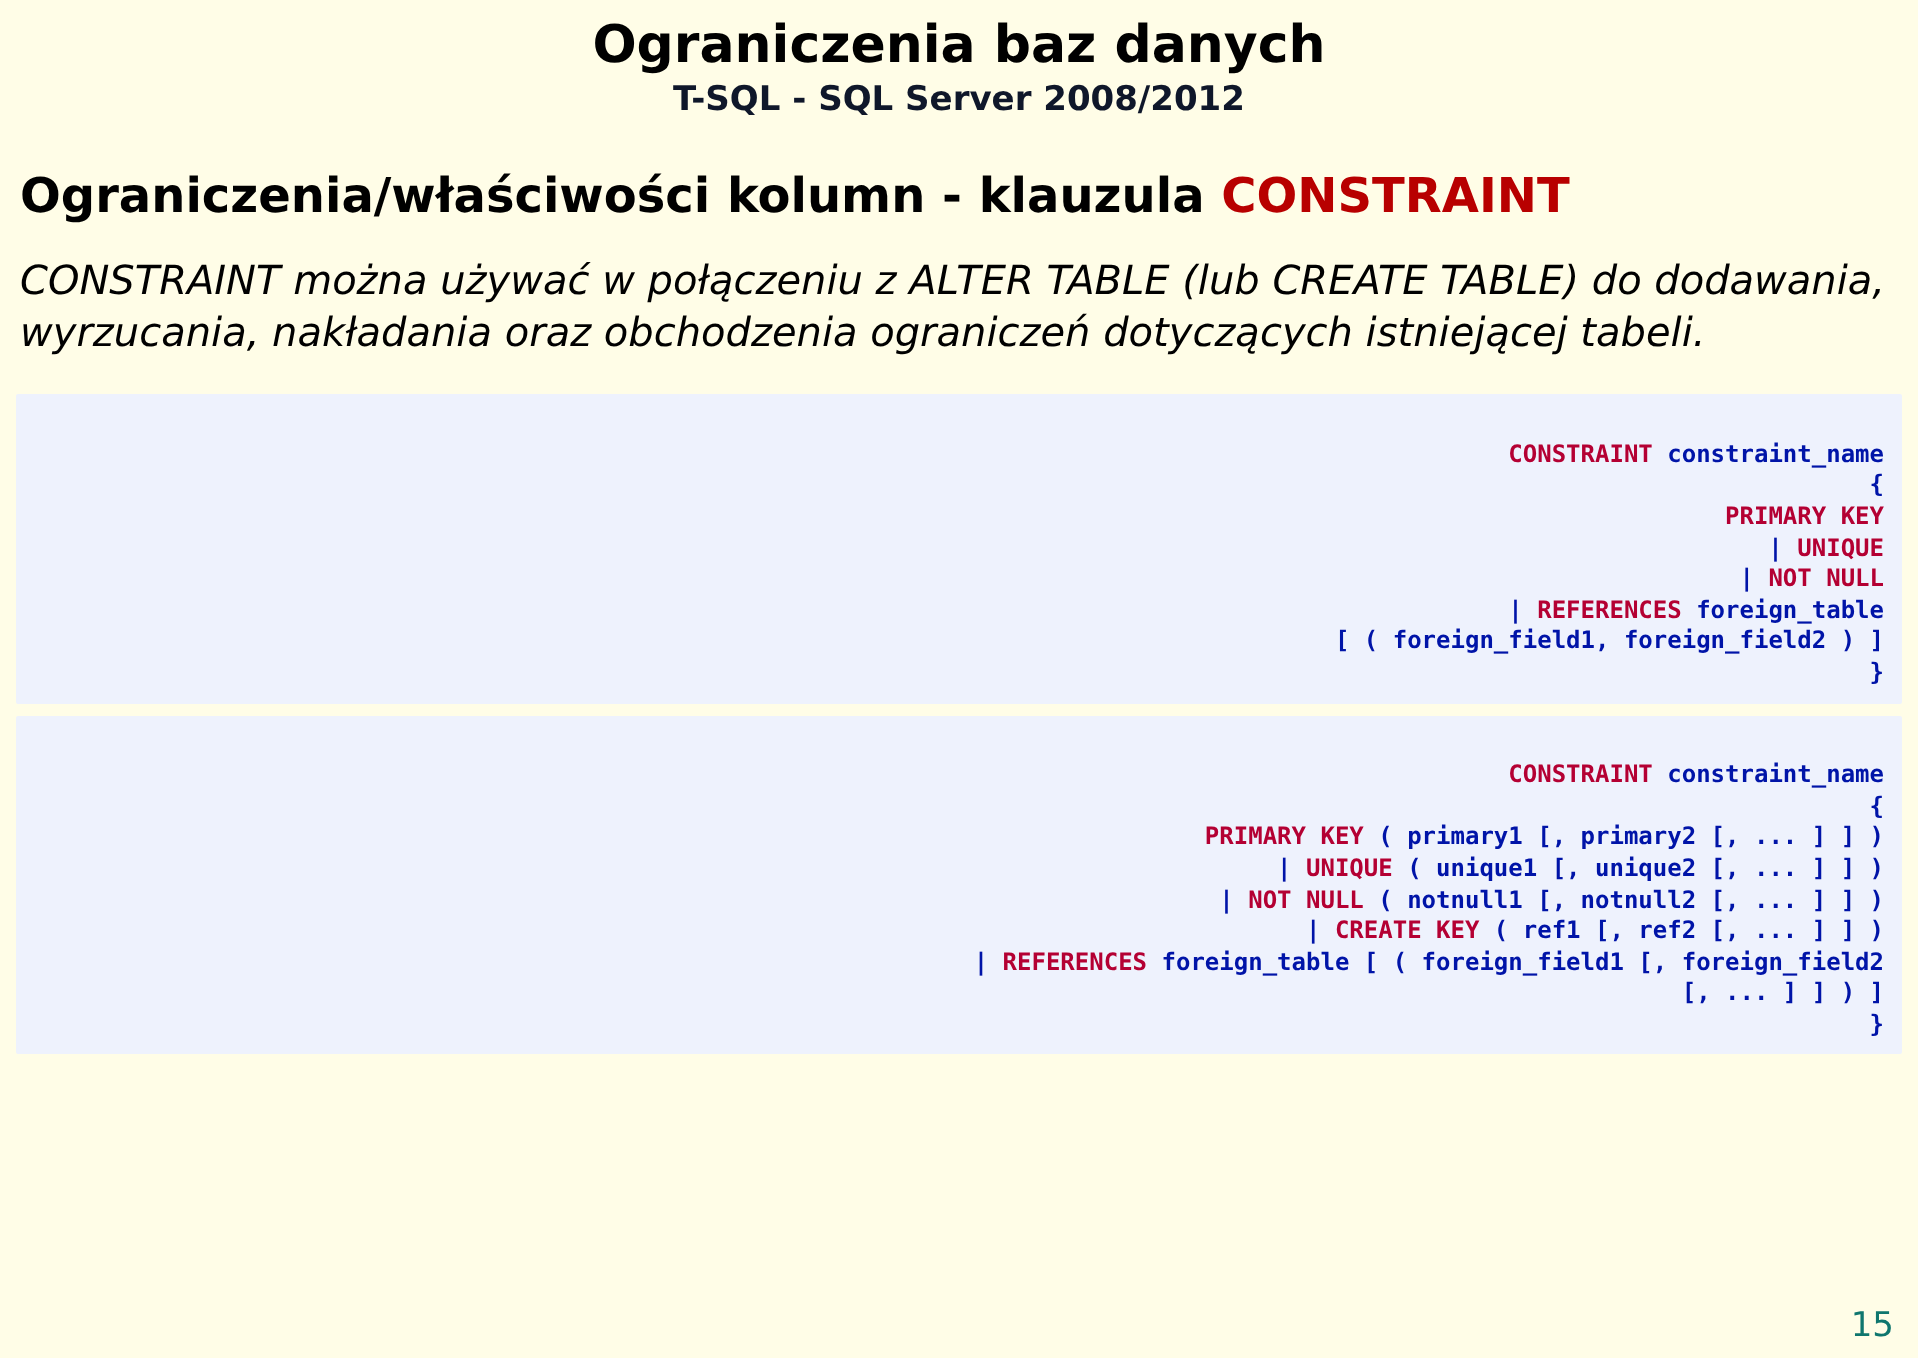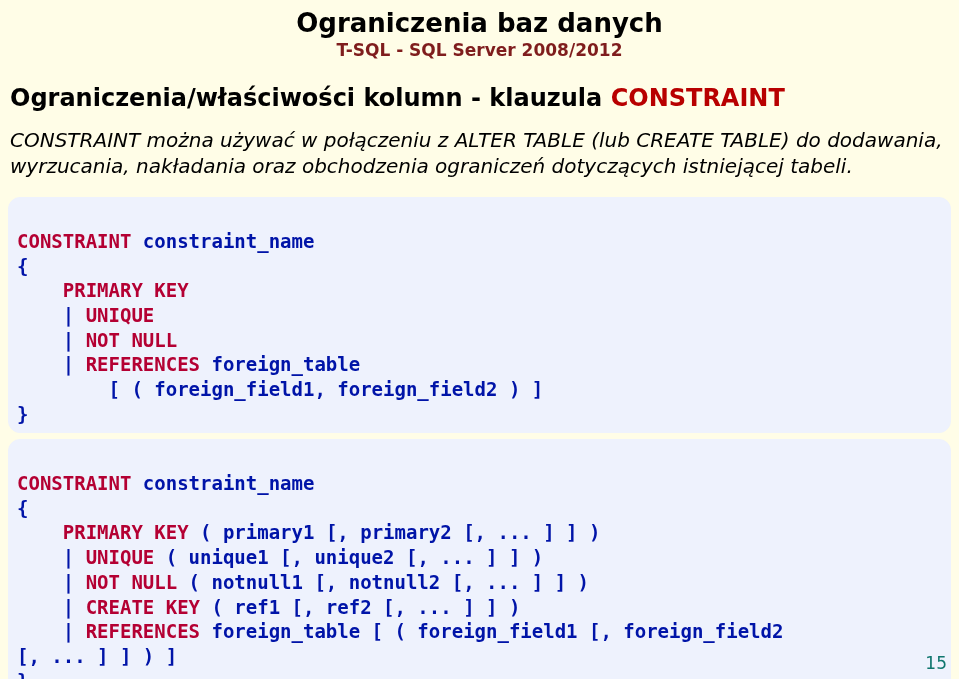--- a/index.html
+++ b/index.html
@@ -17,49 +17,50 @@
     padding-top: 8px;
   }
   .title {
     font-size: 26px;
     font-weight: bold;
     color: #000;
   }
   .subtitle {
     font-size: 17px;
     font-weight: bold;
-    color: #7f1d1d;
+    color: #0f172a;
     margin-top: 2px;
   }
   .section-heading {
     margin: 24px 0 16px 10px;
     font-size: 24px;
     font-weight: bold;
   }
   .section-heading .black { color: #000; }
   .section-heading .red { color: #b80000; }
   .body-text {
     margin: 0 10px 18px 10px;
     font-size: 20px;
     color: #000;
     line-height: 1.28;
     font-style: italic;
   }
   .code-block {
     margin: 0 8px 6px 8px;
     background: #eef2fd;
     border: 1px solid #eef2fd;
-    border-radius: 12px;
+    border-radius: 1px;
     padding: 6px 8px;
     font-family: "DejaVu Sans Mono", "Liberation Mono", "Courier New", monospace;
-    font-size: 19px;
+    font-size: 12px;
     line-height: 1.3;
     white-space: pre;
     color: #0014a8;
     font-weight: bold;
+    text-align: right;
   }
   .code-block .kw { color: #b40033; }
   .page-num {
     position: absolute;
     right: 12px;
     bottom: 6px;
     font-size: 17px;
     font-weight: normal;
     color: #0f766e;
   }

